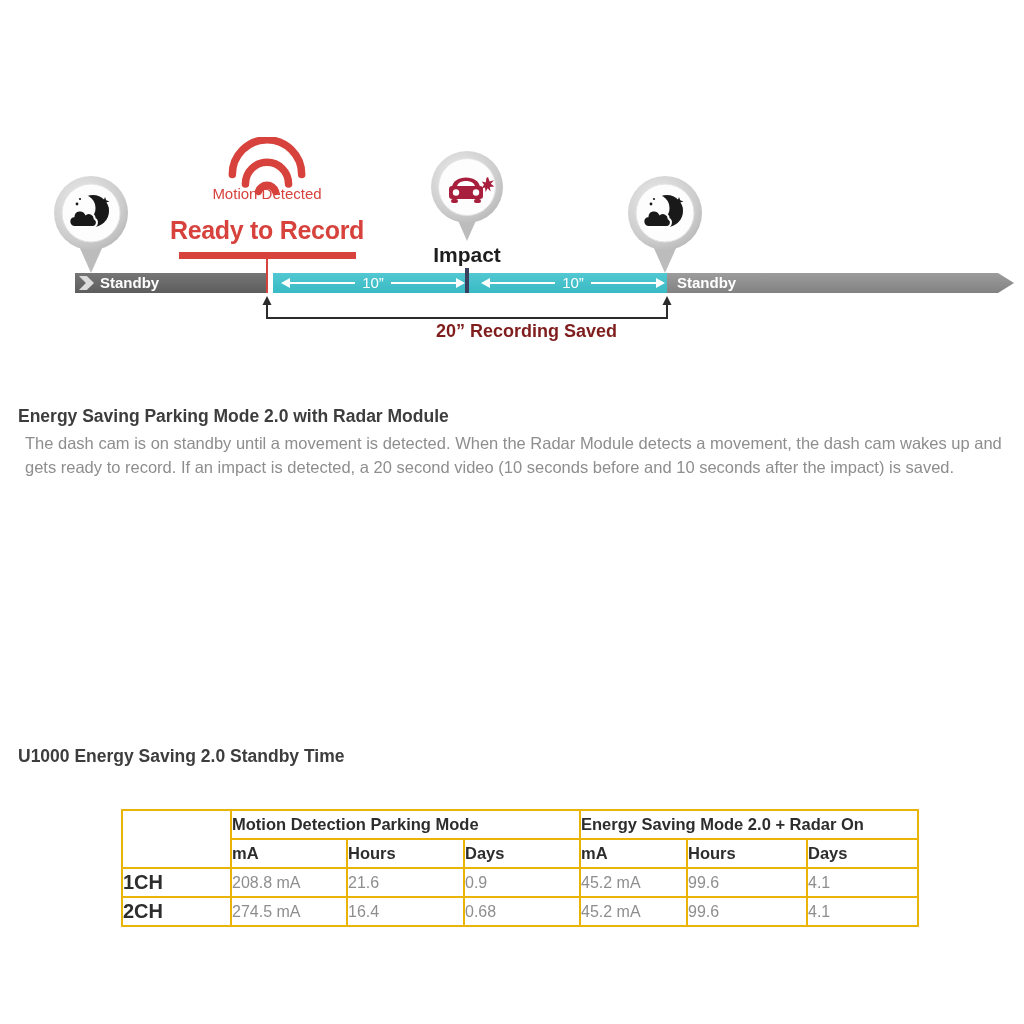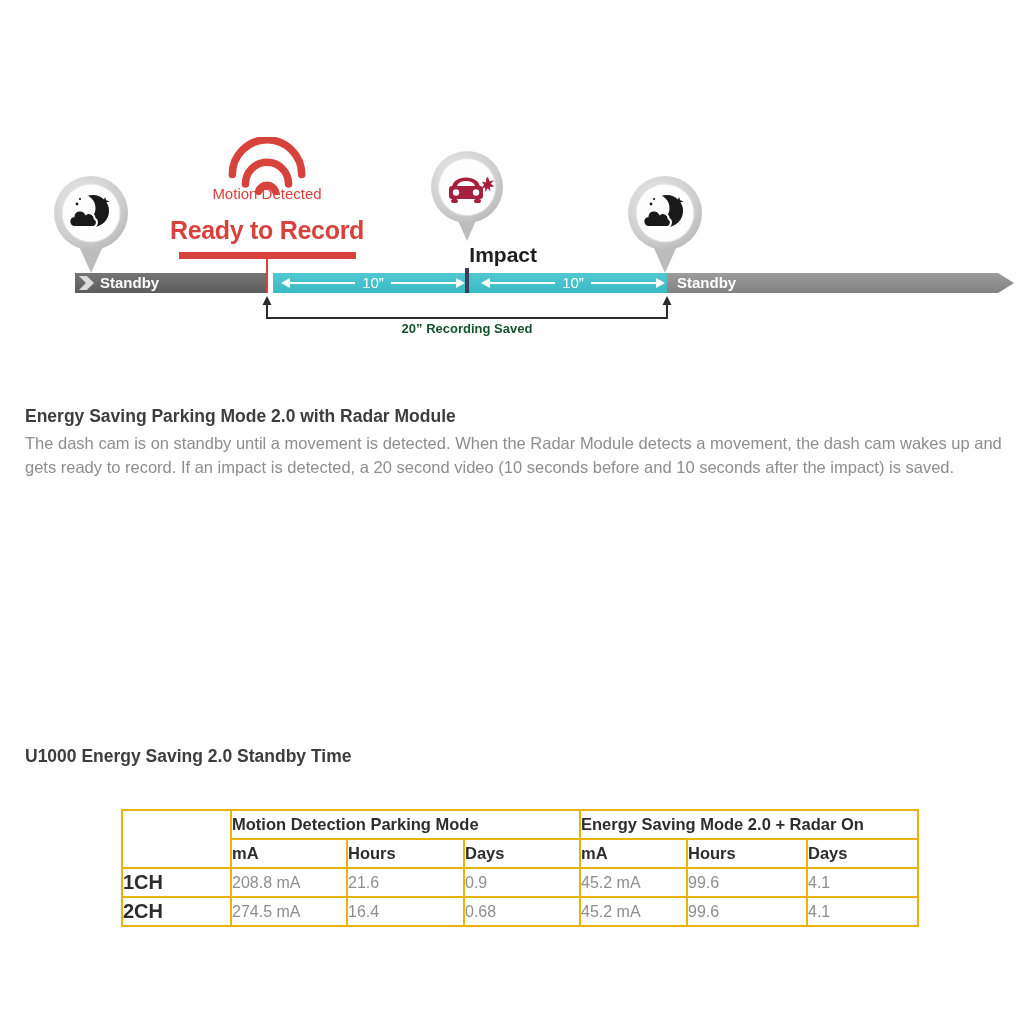--- a/index.html
+++ b/index.html
@@ -9,21 +9,21 @@
 
   
   .pin { position:absolute; }
 
   
   .motion-line { position:absolute; left:147px; width:240px; text-align:center;
                  color:#d7423c; font-size:15px; line-height:20px; font-weight:500; }
   .ready { position:absolute; left:127px; top:216px; width:280px; text-align:center;
            color:#d7423c; font-size:25px; font-weight:bold; letter-spacing:-0.3px; }
   .ready-underline { position:absolute; left:179px; top:252px; width:177px; height:7px; background:#d7423c; }
-  .impact-label { position:absolute; left:397px; top:243px; width:140px; text-align:right;
+  .impact-label { position:absolute; left:397px; top:243px; width:140px; text-align:center;
                   color:#1e1e1e; font-size:21px; font-weight:bold; }
 
   
   .bar-left  { position:absolute; left:75px;  top:273px; width:192px; height:20px;
                background:linear-gradient(#767676,#5d5d5d); }
   .bar-chevron { position:absolute; left:4px; top:3px; width:15px; height:14px; background:#dcdcdc;
                  clip-path:polygon(0 0,52% 0,100% 50%,52% 100%,0 100%,46% 50%); }
   .bar-label { position:absolute; top:0; color:#ffffff; font-size:15px; font-weight:bold; line-height:20px; }
   .bar-left .bar-label { left:25px; }
   .bar-teal  { position:absolute; left:273px; top:273px; width:400px; height:20px;
@@ -38,25 +38,25 @@
   .seg-2 { left:208px; width:184px; }
   .seg .tri-l { width:0; height:0; border-top:5px solid transparent; border-bottom:5px solid transparent; border-right:9px solid #ffffff; }
   .seg .tri-r { width:0; height:0; border-top:5px solid transparent; border-bottom:5px solid transparent; border-left:9px solid #ffffff; }
   .seg .line { flex:1; height:2px; background:#ffffff; }
   .seg .ten { color:#ffffff; font-size:15px; padding:0 7px; line-height:20px; }
 
   .tick-red  { position:absolute; left:266px; top:259px; width:2px; height:34px; background:#d7423c; z-index:5; }
   .tick-navy { position:absolute; left:465px; top:268px; width:4px; height:25px; background:#39405e; z-index:5; }
 
   .bracket { position:absolute; left:257px; top:296px; }
-  .saved-label { position:absolute; left:317px; top:321px; width:300px; text-align:center;
-                 color:#14532d; font-size:13px; font-weight:bold; }
-
-  
-  .h-title { position:absolute; left:25px; color:#3d3d3d; font-size:17.5px; font-weight:bold; }
+  .saved-label { position:absolute; left:317px; top:321px; width:300px; text-align:right;
+                 color:#7f1d1d; font-size:18px; font-weight:bold; }
+
+  
+  .h-title { position:absolute; left:18px; color:#3d3d3d; font-size:17.5px; font-weight:bold; }
   .h1 { top:406px; }
   .h2 { top:746px; }
   .body-text { position:absolute; left:25px; top:431px; width:985px;
                color:#8e8e8e; font-size:16.5px; line-height:24px; }
 
   
   .tbl-wrap { position:absolute; left:121px; top:809px; }
   table { border-collapse:collapse; table-layout:fixed; }
   th, td { border:2px solid #eab308; text-align:left; vertical-align:middle;
            height:29px; padding:0; }

